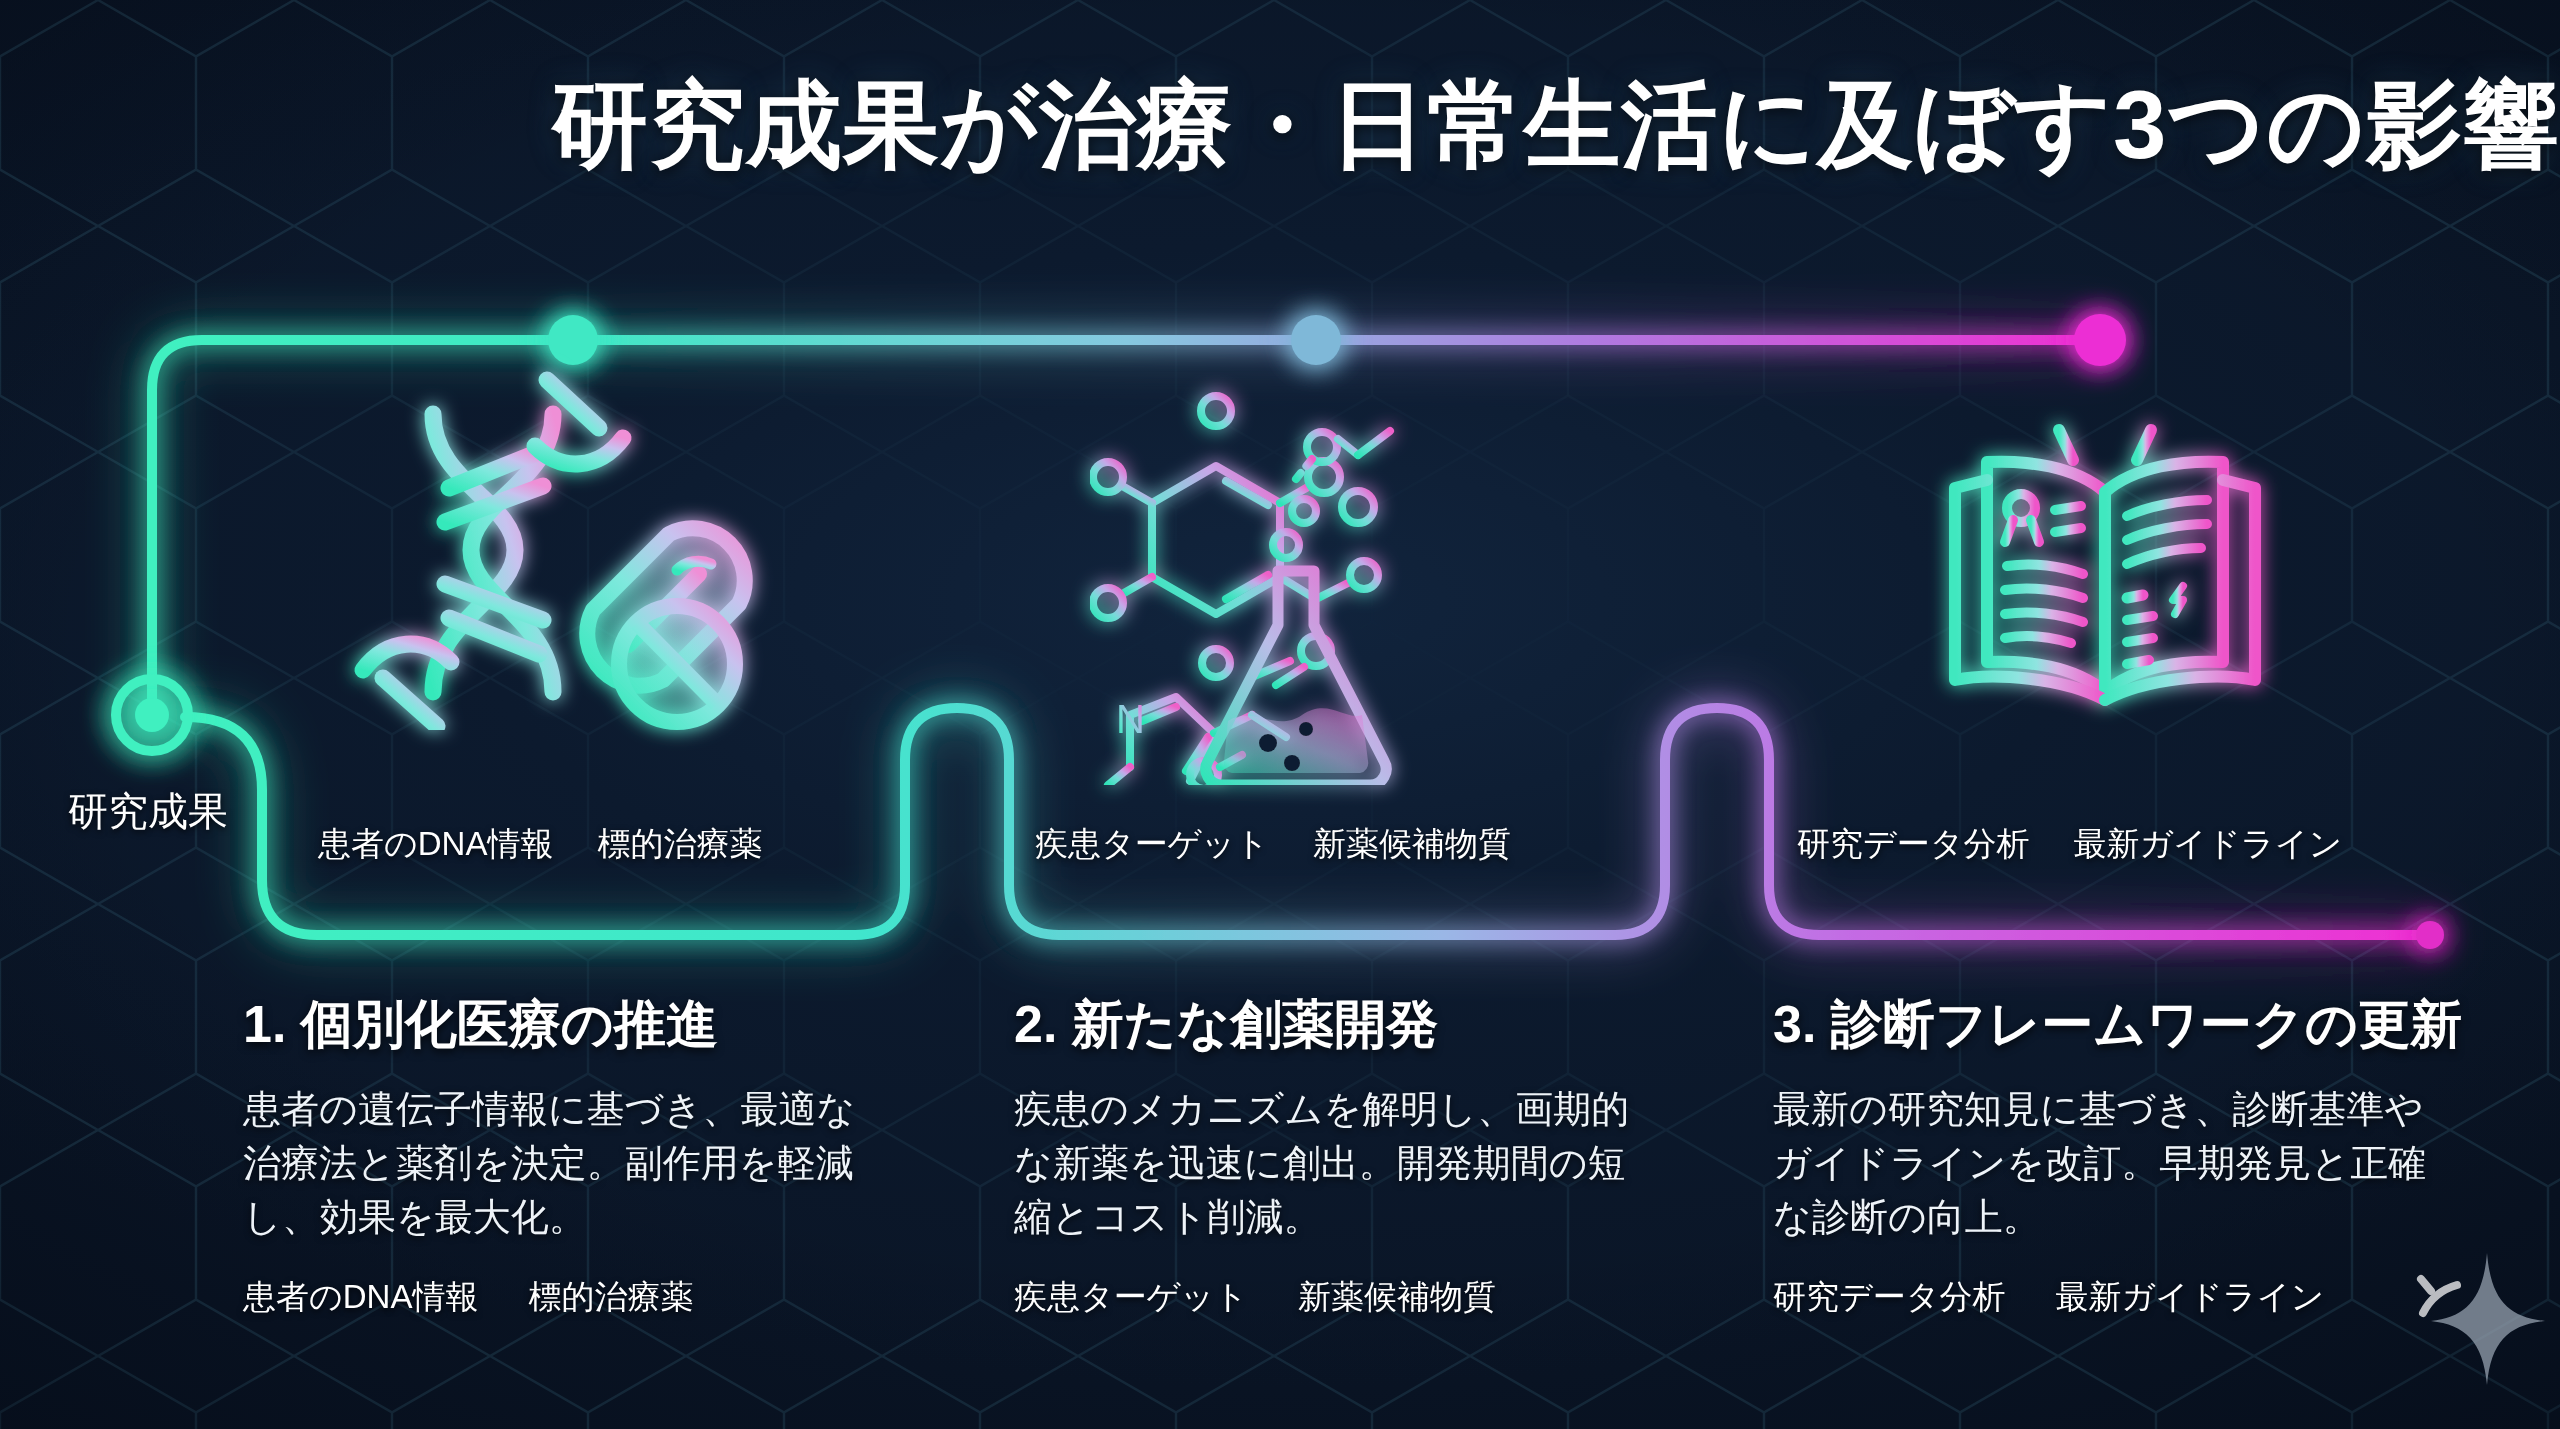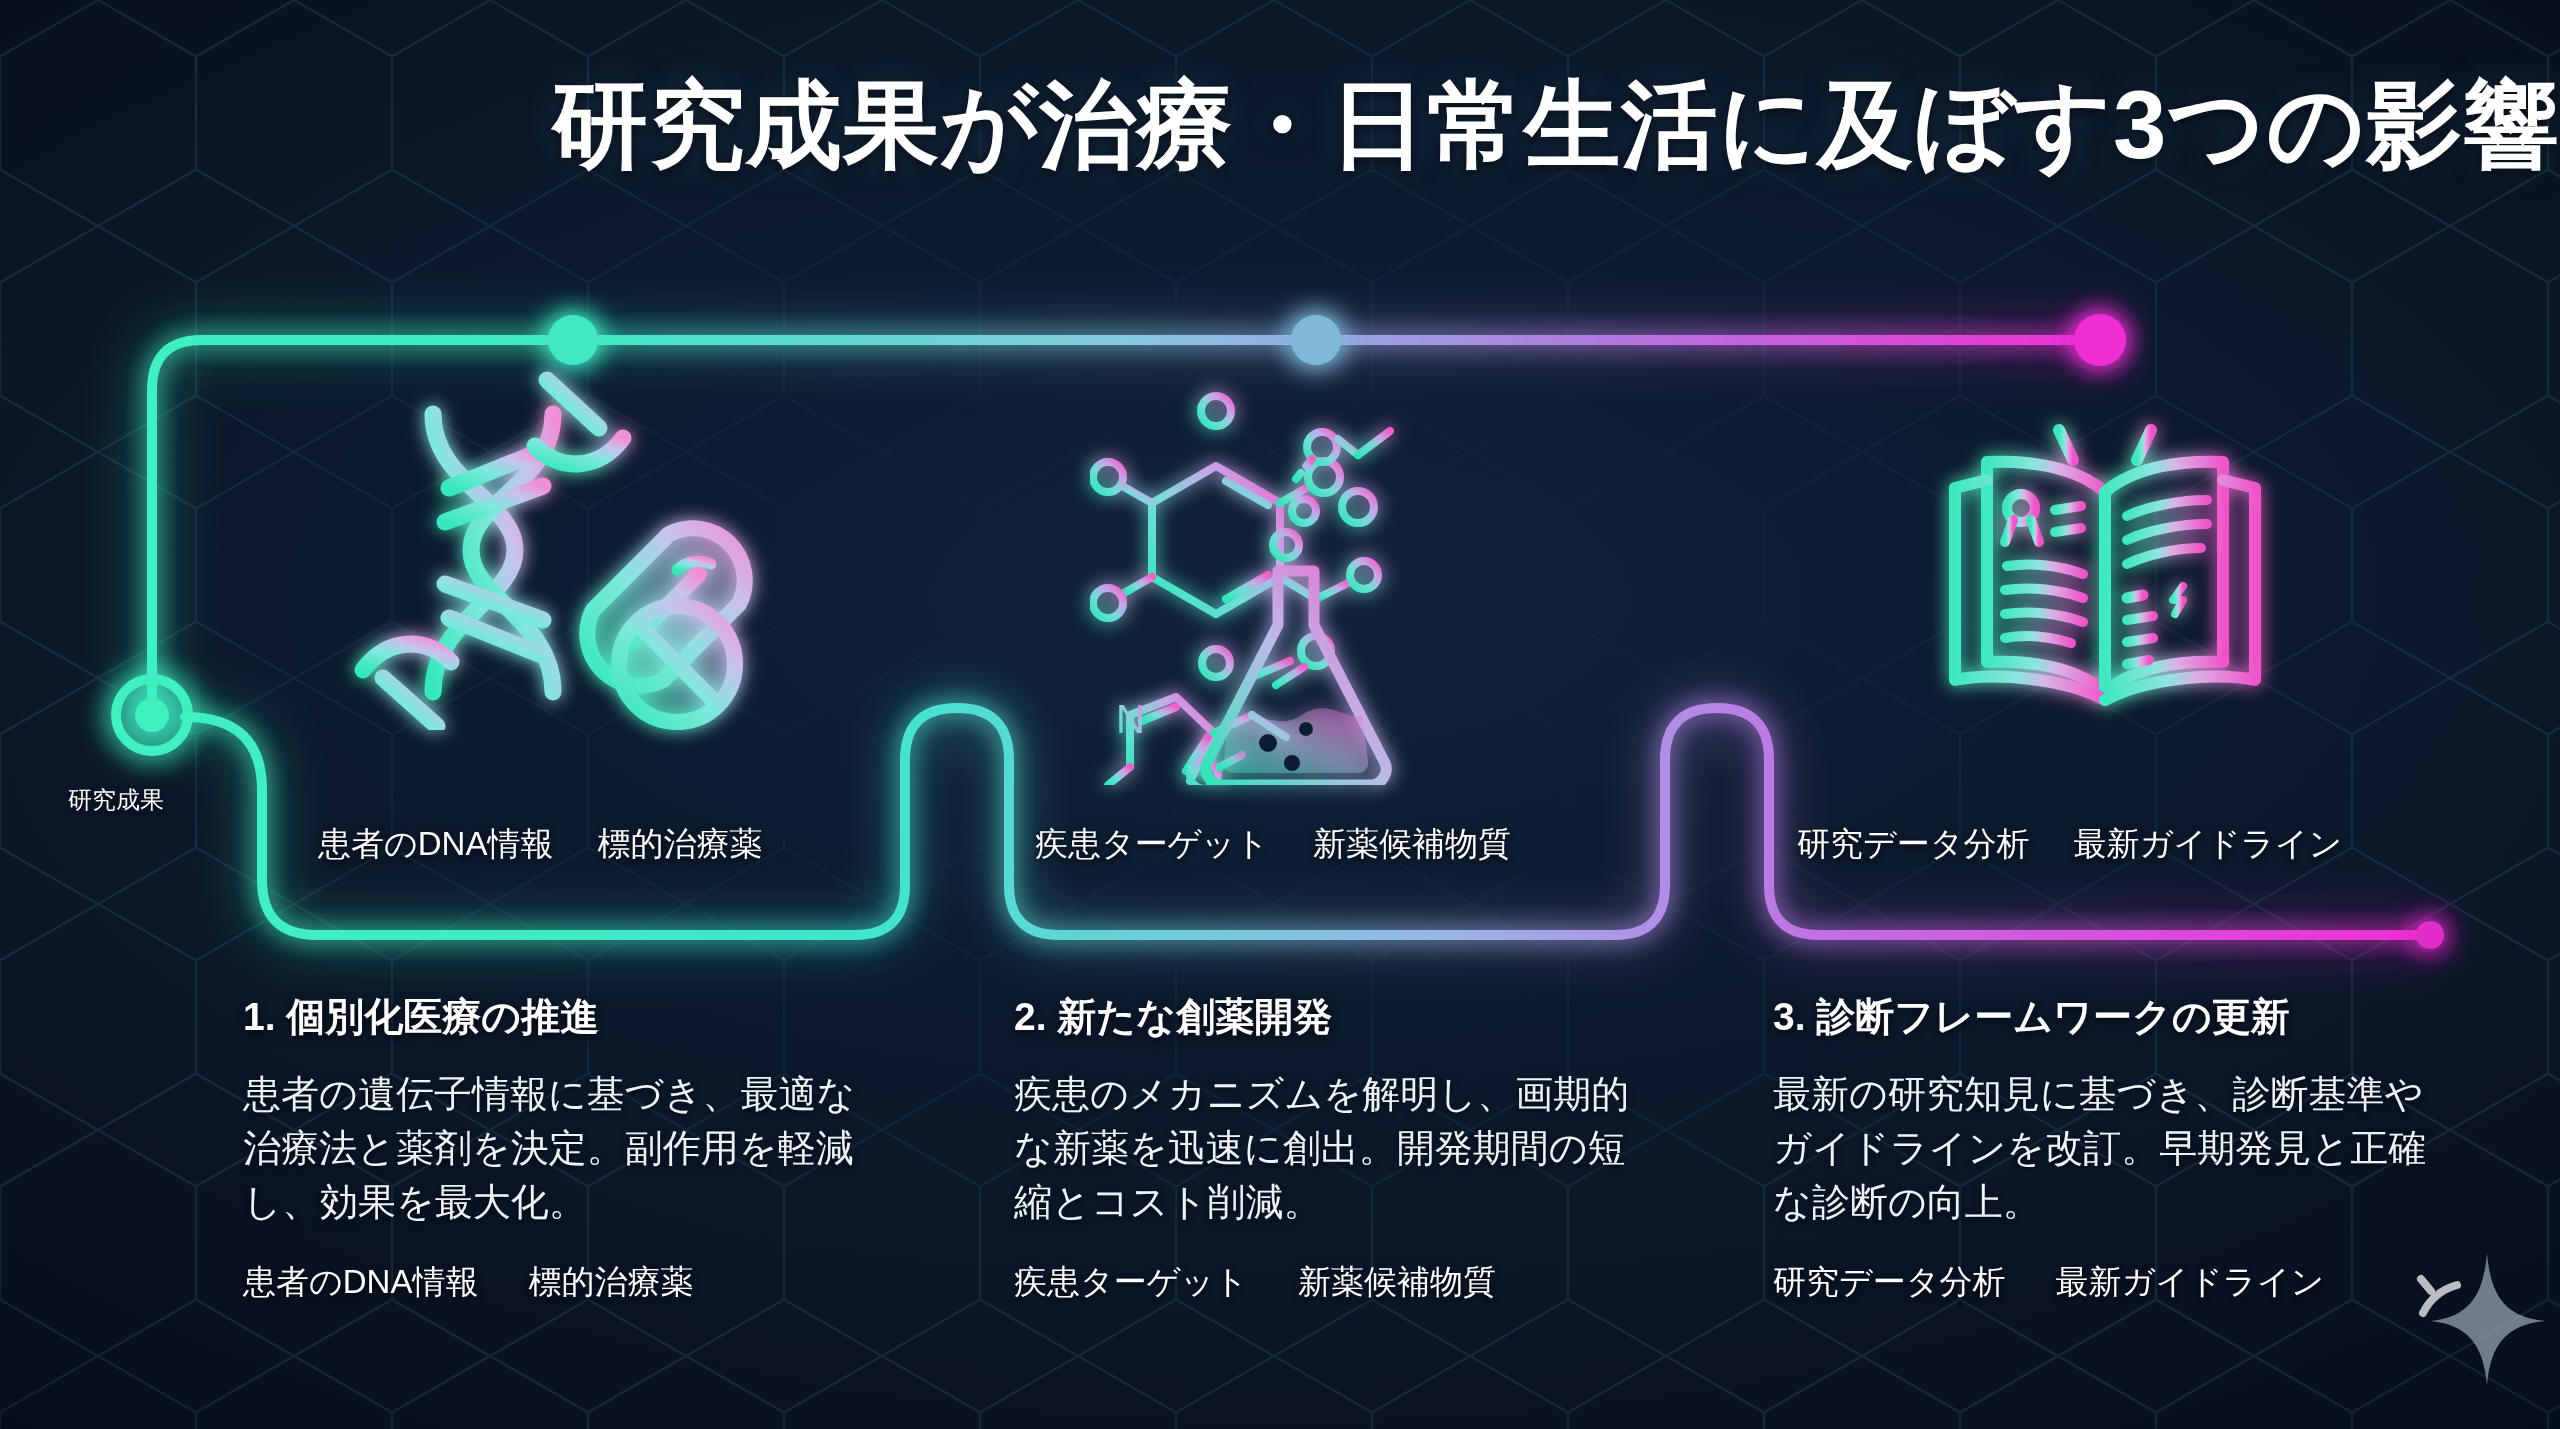--- a/index.html
+++ b/index.html
@@ -45,35 +45,35 @@
   #icon-dna   { left:325px;  top:370px;  width:430px; height:360px; }
   #icon-chem  { left:1090px; top:385px;  width:400px; height:400px; }
   #icon-book  { left:1915px; top:400px;  width:380px; height:320px; }
 
   
   .node-label{
     position:absolute; color:#ffffff; font-size:33px; font-weight:400;
     text-shadow:0 2px 6px rgba(0,0,0,.85);
     white-space:nowrap;
   }
-  #label-source { left:68px;  top:784px; font-size:24px; }
+  #label-source { left:68px;  top:784px; font-size:40px; }
   #midtags-1 { left:318px;  top:822px; }
   #midtags-2 { left:1035px; top:822px; }
   #midtags-3 { left:1797px; top:822px; }
   .midtag{ display:inline-block; }
   .midtag + .midtag{ margin-left:44px; }
 
   
   .col{ position:absolute; }
   #col-1 { left:243px;  top:995px; width:660px; }
   #col-2 { left:1014px; top:995px; width:660px; }
   #col-3 { left:1773px; top:995px; width:700px; }
 
   .col-heading{
-    color:#ffffff; font-size:39px; font-weight:700; line-height:1.15;
+    color:#ffffff; font-size:52px; font-weight:700; line-height:1.15;
     text-shadow:0 3px 9px rgba(0,0,0,.8);
     white-space:nowrap;
   }
   .col-body{
     margin-top:28px;
     color:#eef3f8; font-size:38px; font-weight:400; line-height:1.42;
     text-shadow:0 2px 7px rgba(0,0,0,.8);
     max-width:640px;
   }
   #col-3 .col-body{ max-width:680px; }

